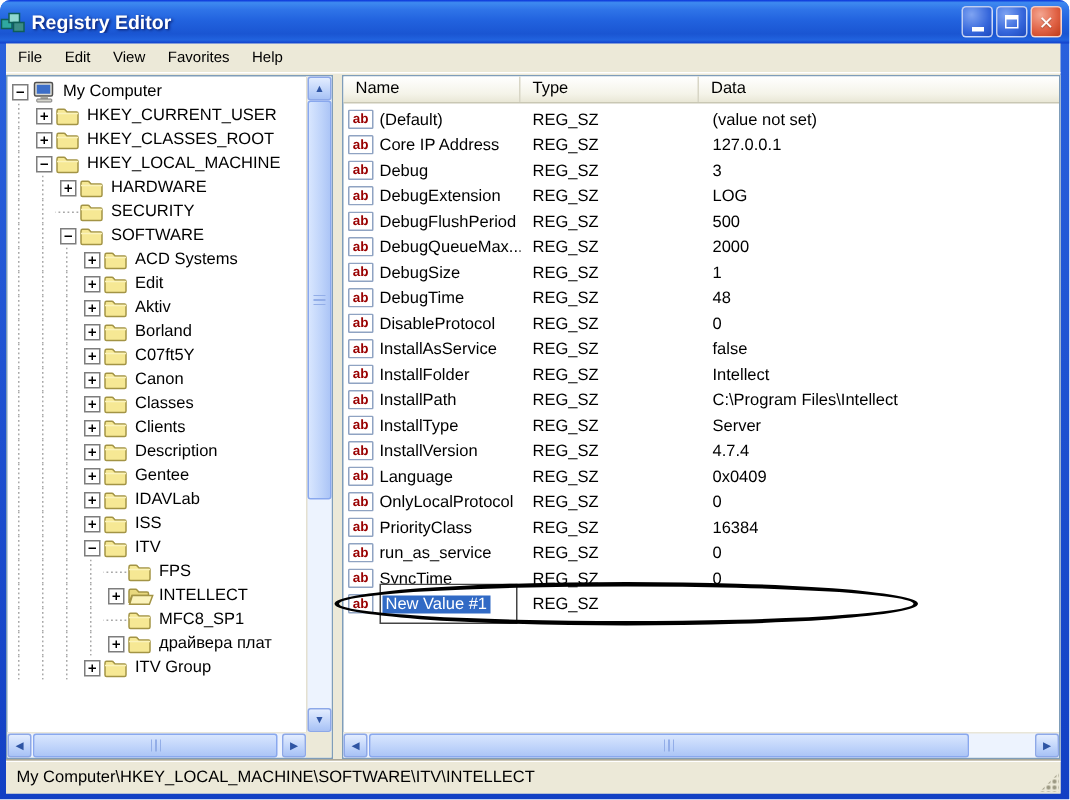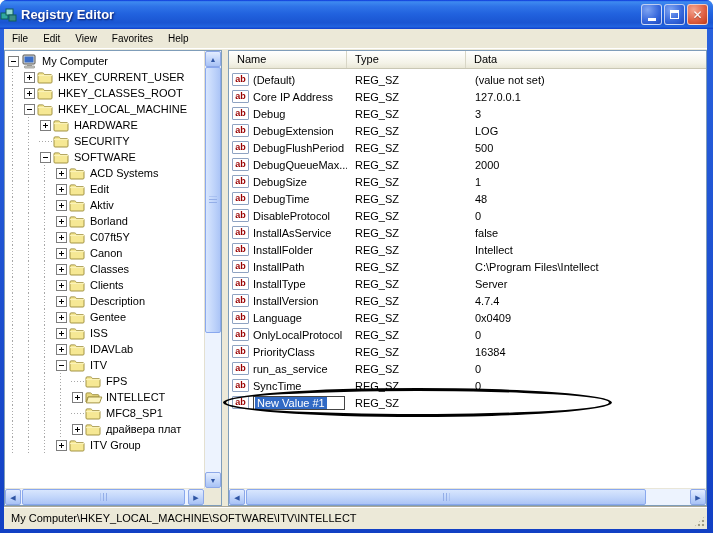--- a/index.html
+++ b/index.html
@@ -105,21 +105,21 @@
   .list-row { height:17px; display:flex; align-items:center; font-size:11px; white-space:nowrap; cursor:default; }
   .cell-name { width:118px; flex:0 0 118px; display:flex; align-items:center; padding-left:3px; overflow:hidden; }
   .ab-icon {
     width:17px; height:13px; flex:0 0 17px; margin-right:4px;
     border:1px solid #8FA3C2; background:#fff; color:#990000;
     font-size:9px; font-weight:bold; line-height:11px; text-align:center;
     border-radius:1px;
   }
   .cell-type { width:119px; flex:0 0 119px; padding-left:8px; overflow:hidden; }
   .cell-data { flex:1; padding-left:9px; overflow:hidden; }
-  .edit-box { flex:1; height:14px; margin-right:2px; border:1px solid #444; background:#fff; display:flex; align-items:center; padding-left:1px; }
+  .edit-box { flex:1; height:27px; margin-right:2px; border:1px solid #444; background:#fff; display:flex; align-items:center; padding-left:1px; }
   .sel-text { background:#316AC5; color:#fff; padding:0 2px; }
 
   
   .annotation {
     position:absolute; left:223px; top:388px; width:389px; height:29px;
     border:3px solid #000; border-radius:50%; z-index:30; pointer-events:none;
   }
 
   
   .statusbar {
@@ -426,36 +426,36 @@
                   <span class="guide"></span>
                   <span class="conn">
                     <span class="expander plus"></span>
                   </span>
                   <span class="tree-icon">
                     <svg width="16" height="14" viewBox="0 0 16 14">
                       <path d="M1 4 C1 3.3 1.4 2.9 2 2.9 L5.6 2.9 C6.1 2.9 6.4 3.1 6.7 3.5 L7.7 4.7 L14 4.7 C14.6 4.7 15 5.1 15 5.7 L15 12 C15 12.6 14.6 13 14 13 L2 13 C1.4 13 1 12.6 1 12 Z" fill="#F6E894" stroke="#A39445"></path>
                       <path d="M1 5.6 L15 5.6" stroke="#FBF3BC" stroke-width="1"></path>
                     </svg>
                   </span>
+                  <span class="tree-label">IDAVLab</span>
+                </div>
+                <div class="tree-row">
+                  <span class="guide"></span>
+                  <span class="guide"></span>
+                  <span class="guide"></span>
+                  <span class="conn">
+                    <span class="expander plus"></span>
+                  </span>
+                  <span class="tree-icon">
+                    <svg width="16" height="14" viewBox="0 0 16 14">
+                      <path d="M1 4 C1 3.3 1.4 2.9 2 2.9 L5.6 2.9 C6.1 2.9 6.4 3.1 6.7 3.5 L7.7 4.7 L14 4.7 C14.6 4.7 15 5.1 15 5.7 L15 12 C15 12.6 14.6 13 14 13 L2 13 C1.4 13 1 12.6 1 12 Z" fill="#F6E894" stroke="#A39445"></path>
+                      <path d="M1 5.6 L15 5.6" stroke="#FBF3BC" stroke-width="1"></path>
+                    </svg>
+                  </span>
                   <span class="tree-label">ISS</span>
-                </div>
-                <div class="tree-row">
-                  <span class="guide"></span>
-                  <span class="guide"></span>
-                  <span class="guide"></span>
-                  <span class="conn">
-                    <span class="expander plus"></span>
-                  </span>
-                  <span class="tree-icon">
-                    <svg width="16" height="14" viewBox="0 0 16 14">
-                      <path d="M1 4 C1 3.3 1.4 2.9 2 2.9 L5.6 2.9 C6.1 2.9 6.4 3.1 6.7 3.5 L7.7 4.7 L14 4.7 C14.6 4.7 15 5.1 15 5.7 L15 12 C15 12.6 14.6 13 14 13 L2 13 C1.4 13 1 12.6 1 12 Z" fill="#F6E894" stroke="#A39445"></path>
-                      <path d="M1 5.6 L15 5.6" stroke="#FBF3BC" stroke-width="1"></path>
-                    </svg>
-                  </span>
-                  <span class="tree-label">IDAVLab</span>
                 </div>
                 <div class="tree-row">
                   <span class="guide"></span>
                   <span class="guide"></span>
                   <span class="guide"></span>
                   <span class="conn">
                     <span class="expander"></span>
                   </span>
                   <span class="tree-icon">
                     <svg width="16" height="14" viewBox="0 0 16 14">

